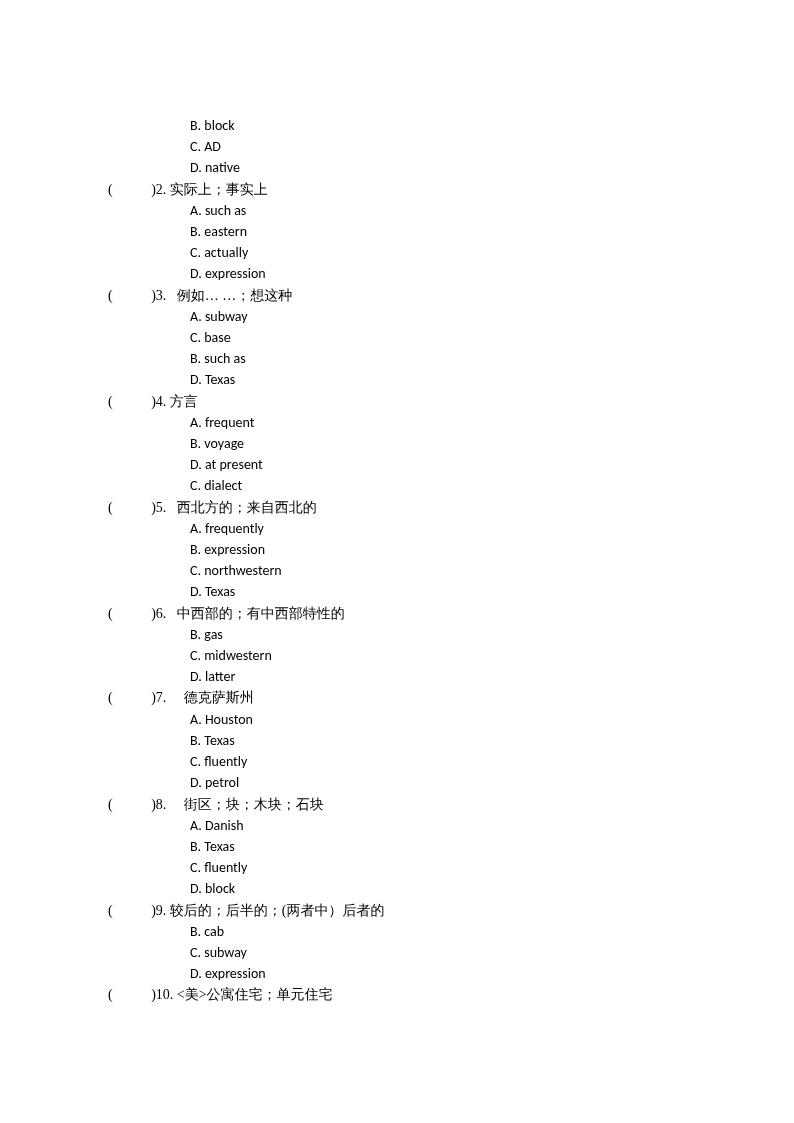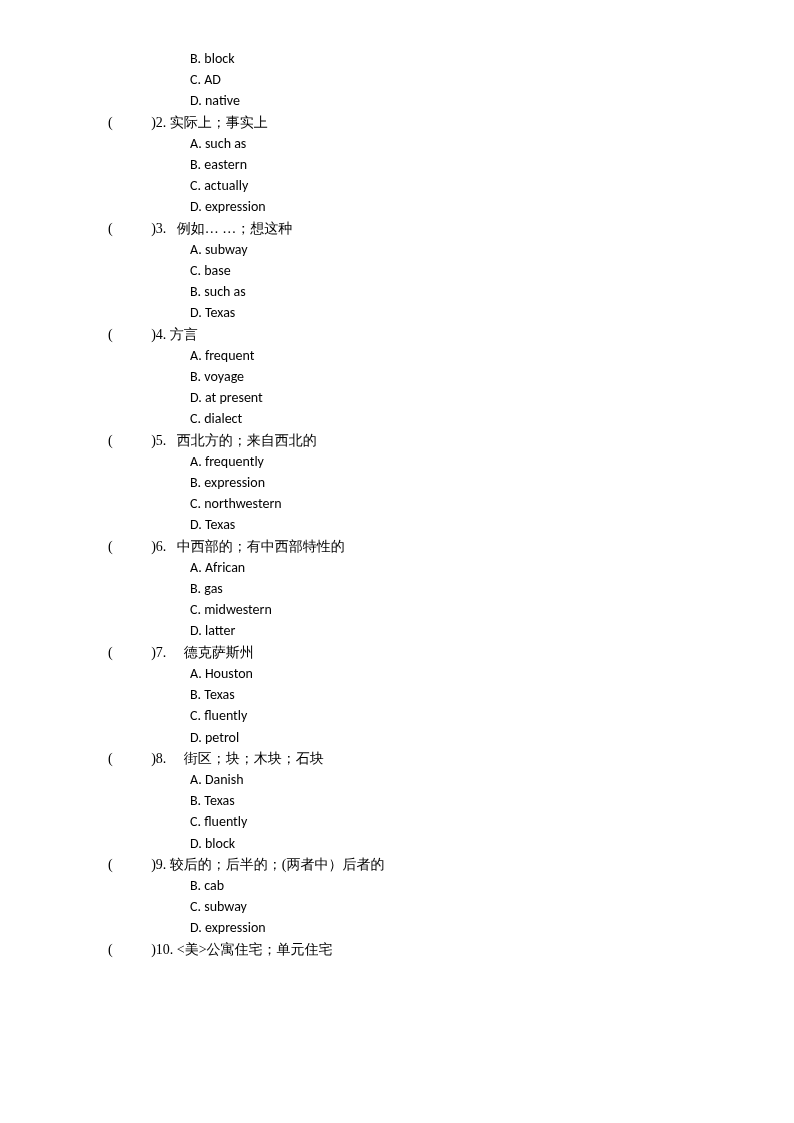--- a/index.html
+++ b/index.html
@@ -6,22 +6,23 @@
     font-family: Calibri, "Microsoft YaHei", Arial, sans-serif;
     font-size: 14px;
     color: #000;
     margin: 0;
     padding: 0;
     width: 794px;
     height: 1123px;
     background: #fff;
   }
   .content {
-    padding-top: 48px;
+    padding-top: 95px;
     padding-left: 108px;
+    margin-top: 20px;
   }
   .line {
     line-height: 21.2px;
     white-space: pre;
   }
   .option-line {
     padding-left: 82px;
   }
   .question-line {
     padding-left: 0;
@@ -49,21 +50,20 @@
     <div class="line option-line">A. frequent</div>
     <div class="line option-line">B. voyage</div>
     <div class="line option-line">D. at present</div>
     <div class="line option-line">C. dialect</div>
     <div class="line question-line">(           )5.   西北方的；来自西北的</div>
     <div class="line option-line">A. frequently</div>
     <div class="line option-line">B. expression</div>
     <div class="line option-line">C. northwestern</div>
     <div class="line option-line">D. Texas</div>
     <div class="line question-line">(           )6.   中西部的；有中西部特性的</div>
-    <div class="line option-line">A. African</div>
     <div class="line option-line">B. gas</div>
     <div class="line option-line">C. midwestern</div>
     <div class="line option-line">D. latter</div>
     <div class="line question-line">(           )7.     德克萨斯州</div>
     <div class="line option-line">A. Houston</div>
     <div class="line option-line">B. Texas</div>
     <div class="line option-line">C. fluently</div>
     <div class="line option-line">D. petrol</div>
     <div class="line question-line">(           )8.     街区；块；木块；石块</div>
     <div class="line option-line">A. Danish</div>

